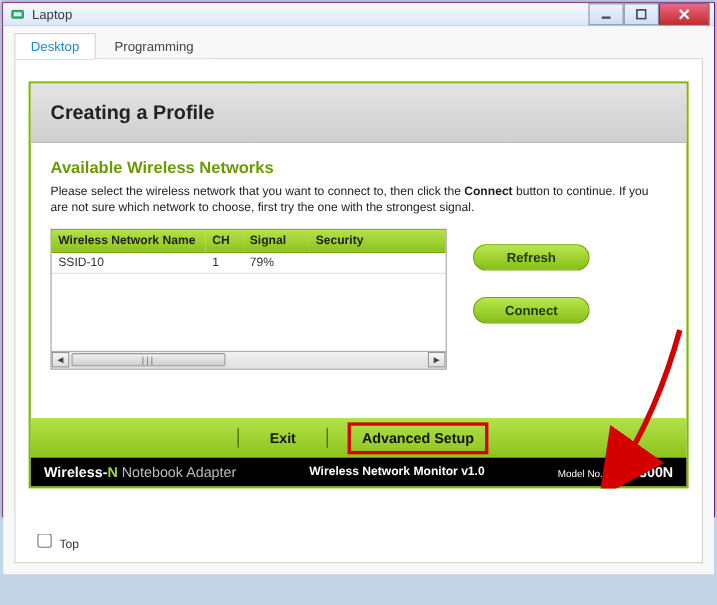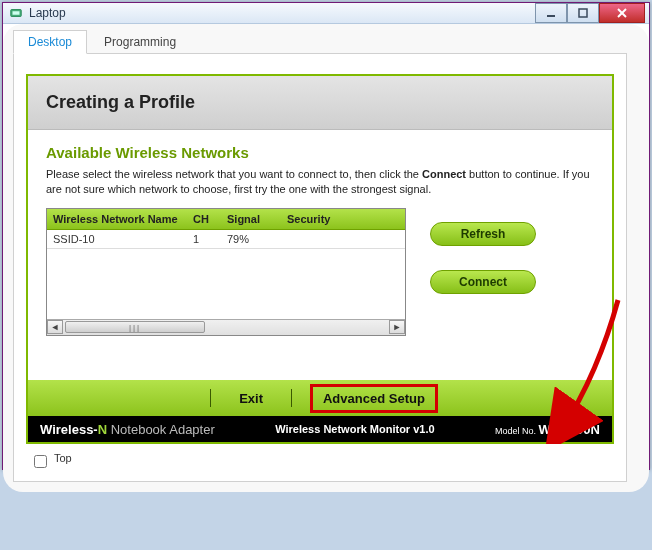--- a/index.html
+++ b/index.html
@@ -57,23 +57,23 @@
     background: linear-gradient(#e68,#c12e2a);
     color:#fff;
     border-color:#a1201f;
     width: 46px;
   }
   .winbtn svg { display:block; }
 
   
   .client {
     flex:1;
-    padding: 6px 22px 10px 10px;
+    padding: 6px 10px 10px 10px;
     background: #f8f8f8;
-    display:flex; flex-direction:column;border-radius:20px;
+    display:flex; flex-direction:column;
   }
   
   .tabs {
     display:flex;
     border-bottom: 1px solid #d0d0d0;
     height: 24px;
     align-items: flex-end;
   }
   .tab {
     padding: 4px 14px;
@@ -255,24 +255,25 @@
     justify-content: space-between;
   }
   .black-bar .wn { font-weight:bold; font-size:13px; color:#fff; }
   .black-bar .wn .grey { color:#bbb; font-weight:normal; }
   .black-bar .mid { font-weight:bold; }
   .black-bar .model { font-size:9px; }
   .black-bar .model b { font-size:13px;}
 
   .bottom-check {
     padding: 8px 4px 0 4px;
-    display:flex; align-items:flex-start;
+    display:flex; align-items:flex-end;
     font-size:11px;
     color:#333;
     gap: 4px;
+    margin-top: 30px;
   }
   .bottom-check input { width:13px; height:13px; }
 
   
   .arrow-anno {
     position:absolute;
     pointer-events:none;
   }
 </style>
 </head>

